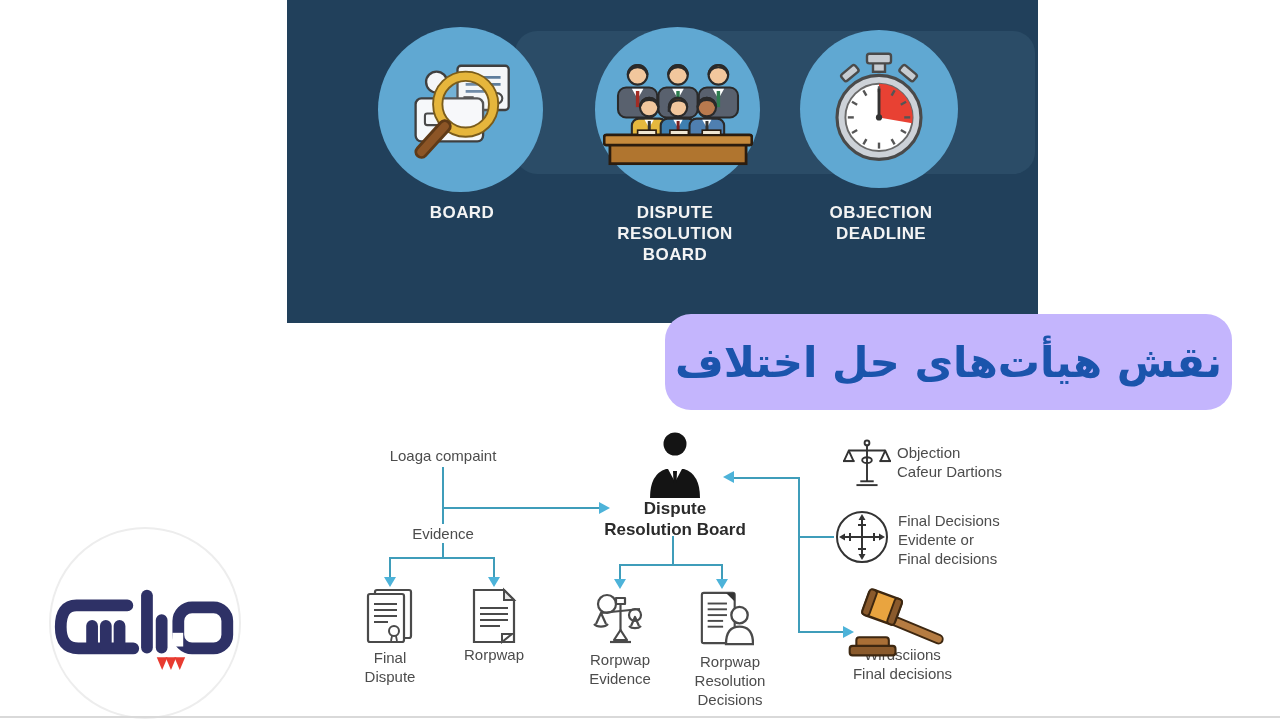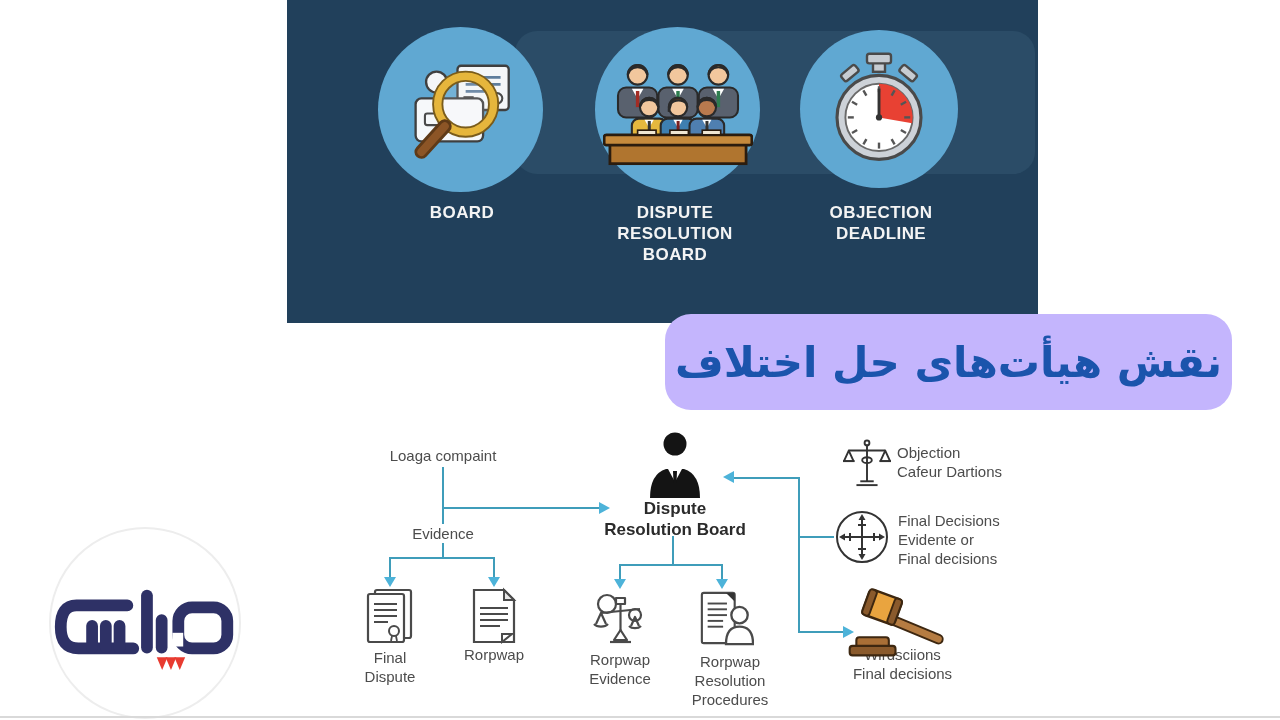--- a/index.html
+++ b/index.html
@@ -183,21 +183,21 @@
   <div class="lbl" style="left:444px;top:645px;width:100px;">Rorpwap</div>
 
   <div class="lbl" style="left:570px;top:650px;width:100px;">
     <div>Rorpwap</div>
     <div>Evidence</div>
   </div>
 
   <div class="lbl" style="left:672px;top:652px;width:116px;">
     <div>Rorpwap</div>
     <div>Resolution</div>
-    <div>Procedures</div>
+    <div>Decisions</div>
   </div>
 
   <div class="lbl left" style="left:897px;top:443px;width:150px;">
     <div>Objection</div>
     <div>Cafeur Dartions</div>
   </div>
 
   <div class="lbl left" style="left:898px;top:511px;width:150px;">
     <div>Final Decisions</div>
     <div>Evidente or</div>

